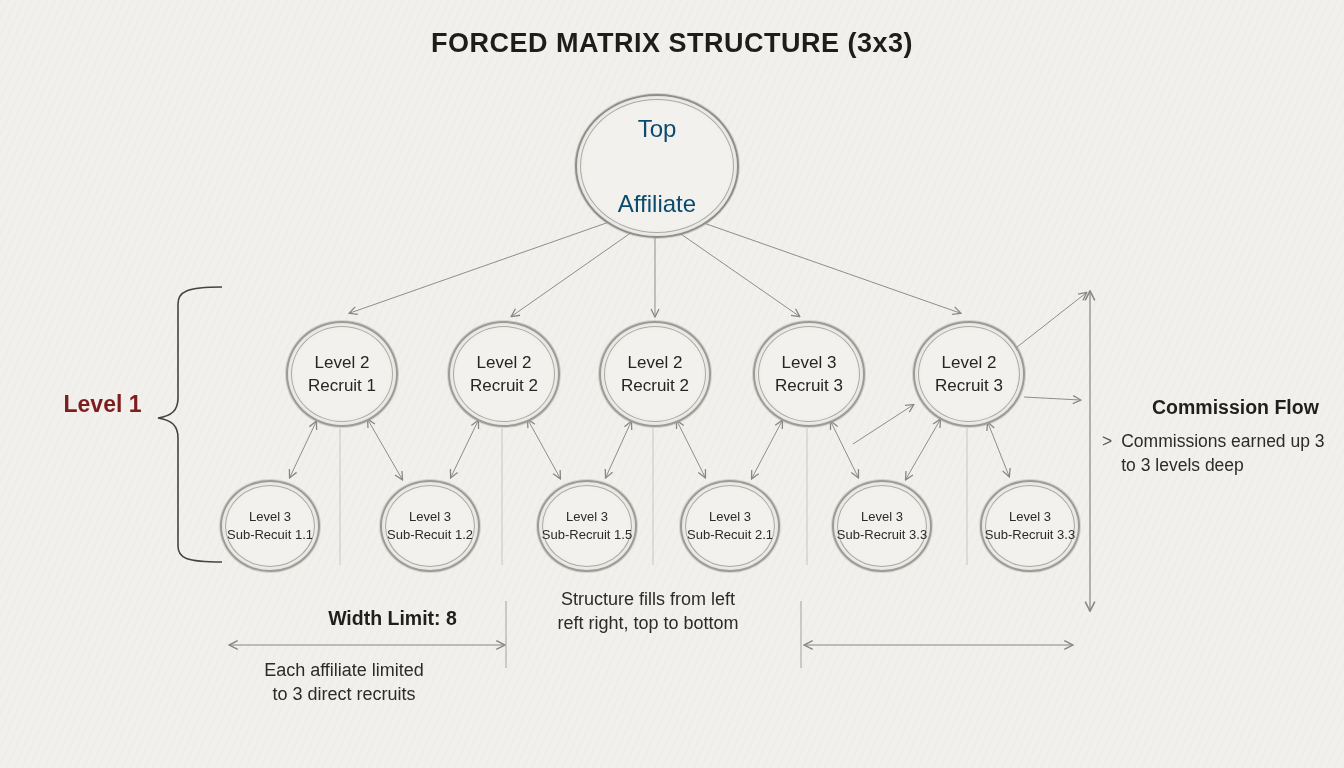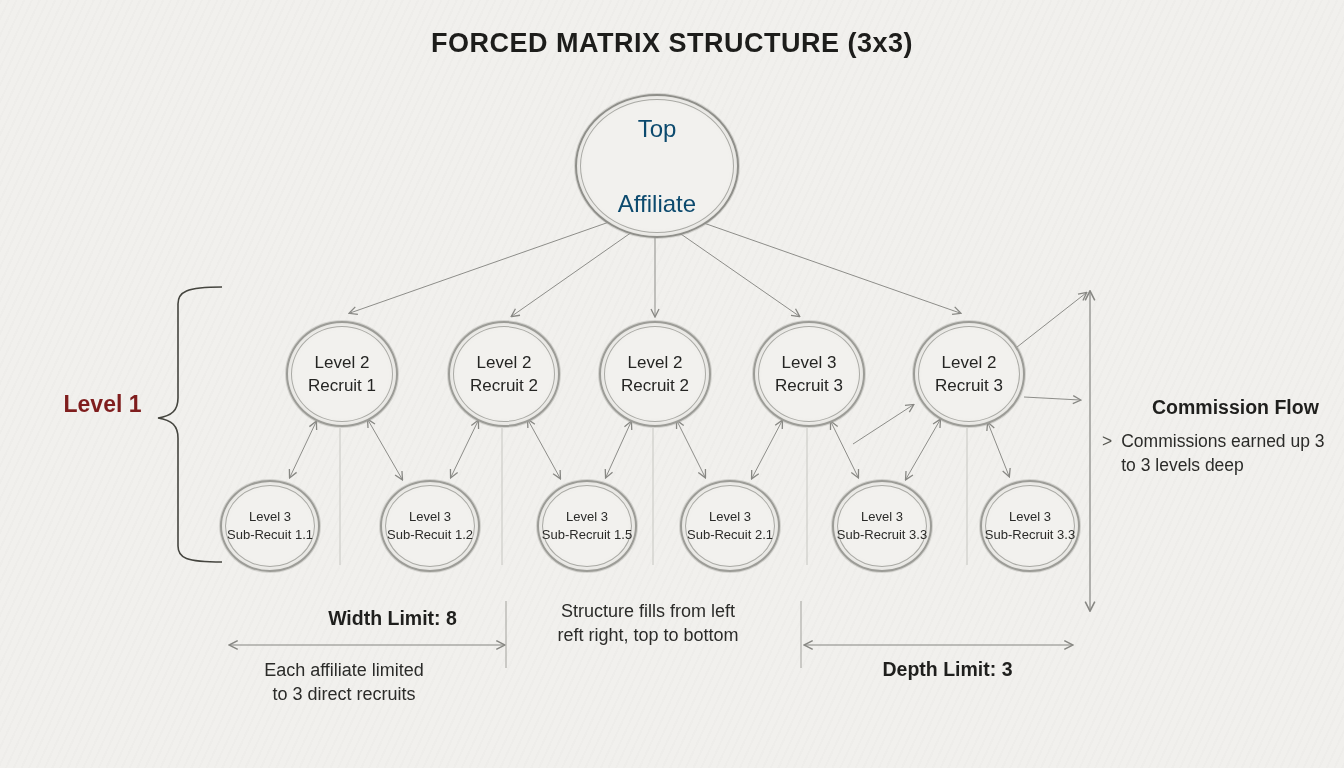--- a/index.html
+++ b/index.html
@@ -185,20 +185,19 @@
     </span>
   </div>
 
   <div class="limit-label" style="left:280px;top:607px;width:225px">Width Limit: 8</div>
 
   <div class="note" style="left:239px;top:659px;width:210px">
     <span>Each affiliate limited</span><br>
     <span>to 3 direct recruits</span>
   </div>
 
-  <div class="note" style="left:538px;top:600px;width:220px">
+  <div class="note" style="left:538px;top:588px;width:220px">
     <span>Structure fills from left</span><br>
     <span>reft right, top to bottom</span>
   </div>
 
-  <div class="limit-label" style="left:855px;top:658px;width:185px">Depth Limit: 3</div>
 
 </div>
 
 </body></html>

